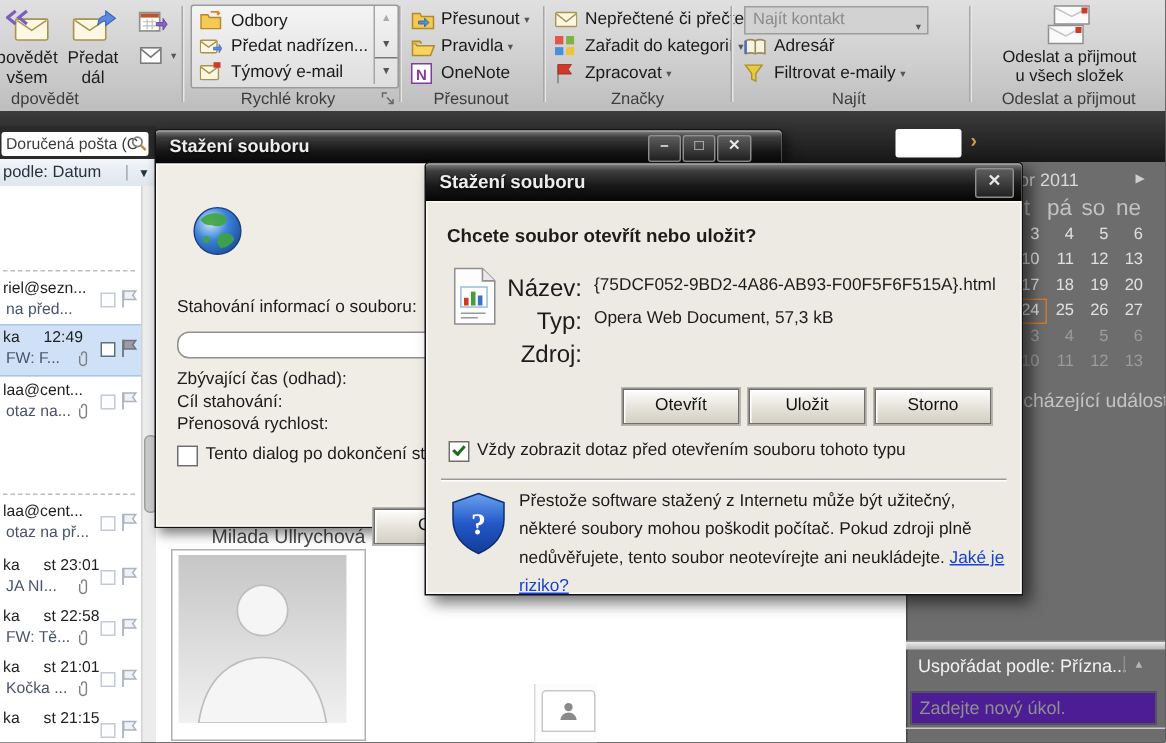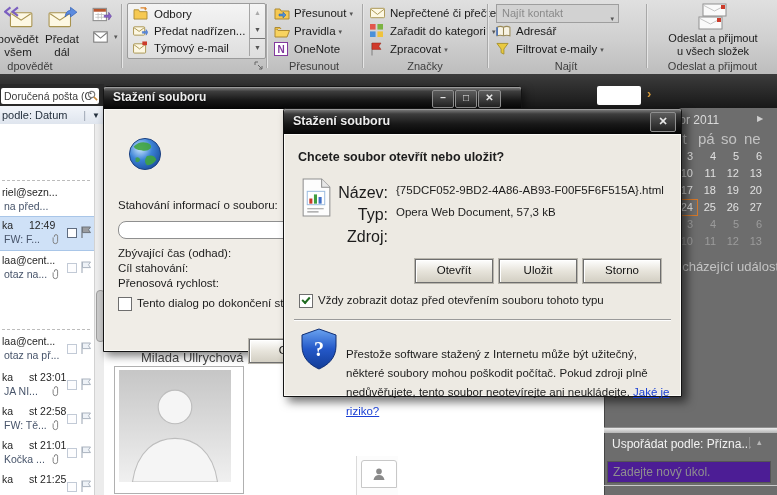--- a/index.html
+++ b/index.html
@@ -91,21 +91,21 @@
   .dtext{position:absolute;font-size:11.5px;color:#1c1c1c;white-space:nowrap;}
   .progress{position:absolute;left:14px;top:112px;width:345px;height:16px;background:#fff;
     border:1px solid #8f8f8f;border-radius:8px;}
   .cb{position:absolute;width:12px;height:12px;background:#fff;border:1px solid #6e6e6e;}
   .cb.checked::after{content:"";position:absolute;left:2px;top:2px;width:6px;height:3px;
     border-left:2px solid #1f6b1f;border-bottom:2px solid #1f6b1f;transform:rotate(-48deg);}
   .cbtn{position:absolute;width:76px;height:22px;background:linear-gradient(#fefefe,#e7e4db 50%,#d3cfc3);
     border:1px solid #6e6e6e;box-shadow:inset 1px 1px 0 #fff,0 0 0 1px #b9b6ad;
     font-size:11.5px;color:#111;text-align:center;line-height:20px;}
   .groove{position:absolute;left:10px;right:10px;top:185px;border-top:1px solid #9a9a9a;border-bottom:1px solid #fdfdfd;}
-  .warn{position:absolute;left:62px;top:191px;width:324px;font-size:11.5px;color:#1c1c1c;line-height:19px;margin-top:20px;}
+  .warn{position:absolute;left:62px;top:191px;width:324px;font-size:11.5px;color:#1c1c1c;line-height:19px;}
   .warn a{color:#1a3fd4;}
   .flabel{position:absolute;left:20px;width:84px;text-align:right;font-size:16px;color:#1c1c1c;}
   .fvalue{position:absolute;left:112px;font-size:11.5px;color:#1c1c1c;white-space:nowrap;}
   .bold{font-weight:bold;}
 </style>
 </head>
 <body>
 
 <svg style="position:absolute;width:0;height:0" aria-hidden="true">
   <defs>
@@ -302,20 +302,21 @@
             <use href="#s-qs3"></use>
           </svg>
         <span class="lbl">Týmový e-mail</span>
       </div>
       <div class="qscol">
         <span class="dim">▲</span>
         <span>▼</span>
         <span style="border-top:1px solid #777">▼</span>
       </div>
     </div>
+    <span class="glabel" style="left:127px;width:130px">Rychlé kroky</span>
     <svg class="launcher" style="left:254px;top:61px">
         <use href="#s-launcher"></use>
       </svg>
 
     <div class="rsep" style="left:266px"></div>
 
     <div class="rrow" style="left:274px;top:4px">
       <svg class="svgi" style="width:16px;height:14px">
           <use href="#s-moveto"></use>
         </svg>
@@ -398,21 +399,21 @@
           <use href="#s-mag"></use>
         </svg>
     </div>
     <div class="msort">
       <span style="padding-left:2px">podle: Datum</span>
       <span class="abs" style="right:18px;top:0;color:#9aa3b0">|</span>
       <span class="abs" style="right:4px;top:1px;font-size:8px;color:#26323f">▼</span>
     </div>
     <div class="mlist">
         <div class="mi-sep" style="top: 56px;"></div>
-        <div class="mail-item" style="top: 60px; padding-left: 40px;">
+        <div class="mail-item" style="top: 60px;">
           <span class="mi-sender">riel@sezn...</span>
           <span class="mi-time"></span>
           <span class="mi-subj">na před...</span>
           <span class="mi-sq"></span>
           <svg class="mi-flag">
             <use href="#s-flagol"></use>
           </svg>
         </div>
         <div class="mail-item sel" style="top: 93px;">
           <span class="mi-sender">ka</span>
@@ -479,21 +480,21 @@
           <svg class="mi-clip">
             <use href="#s-clip"></use>
           </svg>
           <span class="mi-sq"></span>
           <svg class="mi-flag">
             <use href="#s-flagol"></use>
           </svg>
         </div>
         <div class="mail-item" style="top: 347px;">
           <span class="mi-sender">ka</span>
-          <span class="mi-time">st 21:25</span>
+          <span class="mi-time">st 21:15</span>
           <span class="mi-subj"></span>
           <span class="mi-sq"></span>
           <svg class="mi-flag">
             <use href="#s-flagol"></use>
           </svg>
         </div>
       </div>
     <div class="mscroll">
         <div class="mthumb"></div>
       </div>

